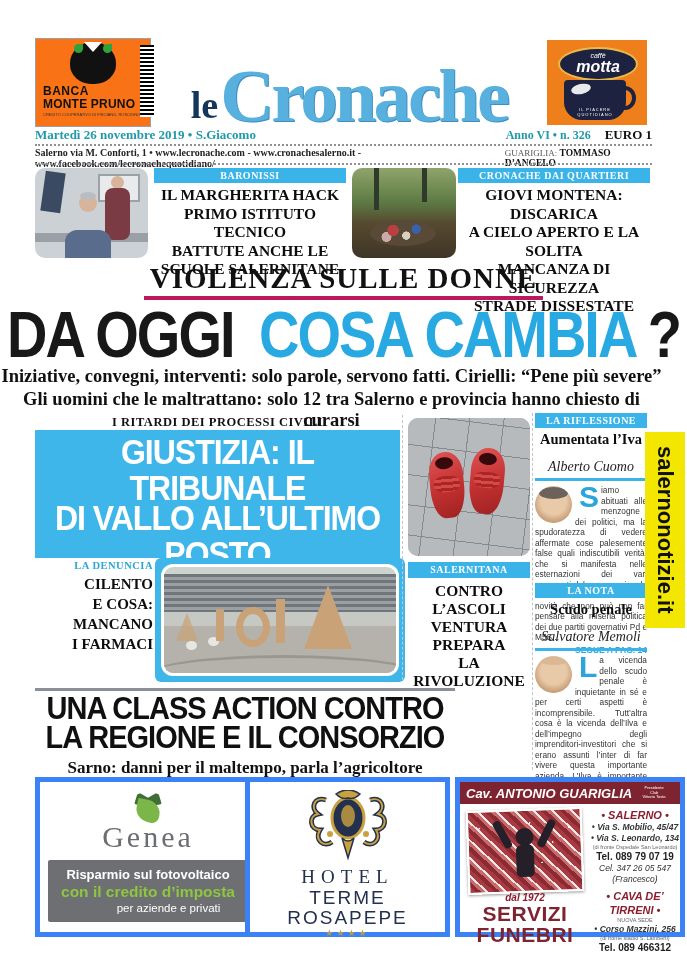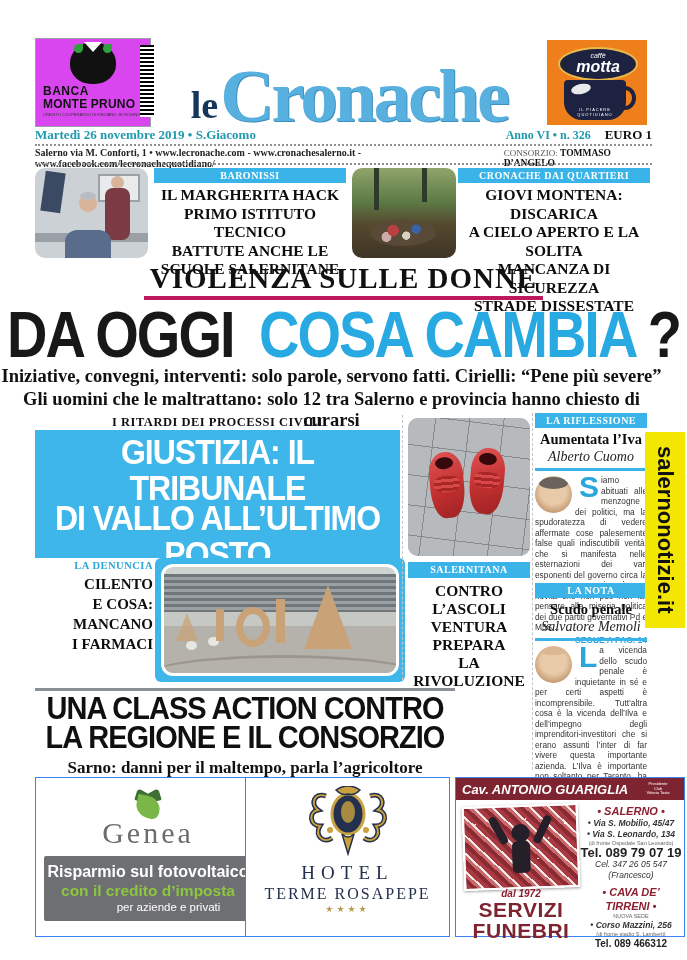--- a/index.html
+++ b/index.html
@@ -1,21 +1,21 @@
 <!DOCTYPE html>
 <html><head>
 <meta charset="utf-8">
 <style>
   html,body{margin:0;padding:0;background:#e8e8e8;}
   .page{position:relative;width:687px;height:960px;background:#ffffff;margin:0 auto;
         font-family:"Liberation Sans",sans-serif;overflow:hidden;color:#111;}
   .abs{position:absolute;}
 
   
-  .banca-box{left:35px;top:38px;width:114px;height:87px;border:1px solid #9aa0a6;background:#d946ef;text-align:center;}
+  .banca-box{left:35px;top:38px;width:114px;height:87px;border:1px solid #9aa0a6;background:#f97316;text-align:center;}
   .banca-blob{position:relative;width:46px;height:42px;background:#111;border-radius:50% 50% 46% 46%;margin:3px auto 1px;}
   .banca-blob:before{content:"";position:absolute;left:50%;top:0;transform:translateX(-50%);
       width:0;height:0;border-left:9px solid transparent;border-right:9px solid transparent;border-top:10px solid #ffffff;}
   .banca-blob:after{content:"";position:absolute;left:4px;top:2px;width:9px;height:9px;border-radius:50% 0 50% 50%;
       background:#2fa23c;box-shadow:29px 0 0 #2fa23c;}
   .banca-l1{font-weight:bold;font-size:12px;letter-spacing:.5px;text-align:left;padding-left:7px;line-height:1.05;}
   .banca-l2{font-weight:bold;font-size:12px;letter-spacing:.2px;text-align:left;padding-left:7px;line-height:1.05;}
   .banca-sub{font-size:4px;color:#333;text-align:left;padding-left:7px;margin-top:2px;white-space:nowrap;overflow:hidden;}
 
   .barcode{left:140px;top:45px;width:14px;height:72px;
@@ -117,53 +117,53 @@
       background:repeating-linear-gradient(180deg,#a82626 0 3px,#d84848 3px 6px);border-radius:40%;}
   .sal-bar{left:408px;top:562px;width:122px;height:16px;line-height:16px;}
   .sal-lines{left:404px;top:582px;width:130px;text-align:center;}
   .sl{font-family:"Liberation Serif",serif;font-weight:bold;font-size:15.5px;line-height:18px;color:#0d0d0d;}
 
   
   .op{left:535px;width:112px;text-align:center;}
   .op1{top:413px;} .op2{top:583px;}
   .op .cyan-bar{height:15px;line-height:15px;font-size:10px;}
   .op-title{font-family:"Liberation Serif",serif;font-weight:bold;font-size:14.5px;margin-top:3px;color:#0d0d0d;}
-  .op-author{font-family:"Liberation Serif",serif;font-style:italic;font-size:14px;color:#222;margin-top:1px;}
+  .op-author{font-family:"Liberation Serif",serif;font-style:italic;font-size:14px;color:#222;margin-top:11px;}
   .op-rule{height:3px;background:#3ab3e8;margin-top:3px;}
   .op-body{margin-top:4px;text-align:justify;font-size:8.3px;line-height:10.5px;color:#333;}
   .avatar{float:left;width:37px;height:37px;border-radius:50%;margin:1px 3px 1px 0;
       background:radial-gradient(circle at 50% 42%,#e8c9a8 0 45%,#c49a72 75%,#8c6a48 100%);position:relative;overflow:hidden;}
   .avatar:before{content:"";position:absolute;left:4px;top:1px;width:29px;height:12px;border-radius:50%;background:#6b625c;}
   .avatar.bald:before{background:#dcb794;height:8px;}
   .dropcap{float:left;font-weight:bold;font-size:30px;line-height:24px;color:#2aa6dc;margin:0 2px 0 4px;}
   .segue{text-align:right;color:#2aa6dc;font-weight:bold;font-size:8.5px;margin-top:2px;}
 
   .vdash{border-left:1px dashed #c2c6ca;width:0;}
   .v1{left:402px;top:415px;height:265px;}
   .v2{left:532px;top:413px;height:357px;}
 
   .yellow-banner{left:645px;top:432px;width:40px;height:196px;background:#f3e600;display:flex;align-items:center;justify-content:center;}
   .yb-text{writing-mode:vertical-rl;font-size:22px;font-weight:600;color:#111;letter-spacing:0px;white-space:nowrap;}
 
   
-  .ad{border:1px solid #3b82f6;background:#fff;box-sizing:border-box;}
+  .ad{border:5px solid #3b82f6;background:#fff;box-sizing:border-box;}
   .ad-genea{left:35px;top:777px;width:226px;height:160px;text-align:center;}
   .genea-icon{width:34px;height:30px;margin:10px auto 0;position:relative;}
   .genea-icon .leaf{position:absolute;left:5px;top:8px;width:24px;height:22px;background:#7ab648;border-radius:4% 60% 30% 60%;transform:rotate(12deg);}
   .genea-icon .roof{position:absolute;left:3px;top:0px;width:28px;height:13px;background:#3f6f35;border-radius:50% 50% 20% 20%;
       clip-path:polygon(0 100%,14% 0,50% 45%,86% 0,100% 100%);}
   .genea-name{font-family:"Liberation Serif",serif;font-size:30px;color:#6b6d70;letter-spacing:3px;line-height:30px;}
   .genea-box{margin:8px 8px 0;background:#6d6f72;border-radius:2px;padding:7px 0 8px;}
-  .genea-b1{color:#fff;font-weight:bold;font-size:16px;}
+  .genea-b1{color:#fff;font-weight:bold;font-size:13px;}
   .genea-b2{color:#8dc63f;font-weight:bold;font-size:15.5px;line-height:20px;}
   .genea-b3{color:#fff;font-size:11.5px;padding-left:41px;}
 
   .ad-rosa{left:245px;top:777px;width:205px;height:160px;text-align:center;color:#23304e;}
   .rosa-hotel{font-family:"Liberation Serif",serif;font-size:19px;letter-spacing:6px;line-height:22px;}
-  .rosa-name{font-family:Liberation Serif, serif;font-size:16px;letter-spacing:2px;line-height:20px;}
+  .rosa-name{font-family:Liberation Sans, sans-serif;font-size:19px;letter-spacing:2px;line-height:20px;}
   .rosa-stars{font-size:9px;color:#b89b4e;letter-spacing:3px;}
 
   .ad-guar{left:455px;top:777px;width:230px;height:160px;}
   .guar-head{position:absolute;left:0;top:0;width:100%;height:22px;background:#7e2430;display:flex;align-items:center;}
   .guar-title{color:#fff;font-weight:bold;font-style:italic;font-size:13px;padding-left:6px;white-space:nowrap;}
   .guar-side{margin-left:auto;margin-right:4px;color:#fff;font-size:4px;line-height:4.5px;text-align:center;width:44px;}
   .guar-photo{position:absolute;left:7px;top:27px;width:112px;height:80px;border:2px solid #fff;
       box-shadow:0 1px 3px rgba(0,0,0,.4);transform:rotate(-2deg);overflow:hidden;
       background:
         radial-gradient(circle 2px at 10% 20%,#fff 0 40%,transparent 50%),
@@ -171,21 +171,21 @@
         radial-gradient(circle 2px at 55% 15%,#fff 0 40%,transparent 50%),
         radial-gradient(circle 2px at 75% 40%,#f0e4e4 0 40%,transparent 50%),
         radial-gradient(circle 2px at 90% 22%,#fff 0 40%,transparent 50%),
         radial-gradient(circle 2px at 20% 60%,#fff 0 40%,transparent 50%),
         radial-gradient(circle 2px at 65% 65%,#efdede 0 40%,transparent 50%),
         repeating-linear-gradient(45deg,#a83a42 0 4px,#8c2a34 4px 8px,#c96a6a 8px 11px,#f3e6e6 11px 13px);}
   .guar-col{position:absolute;left:124px;top:26px;width:102px;text-align:center;line-height:1.2;}
   .g-city{color:#8c1f2f;font-weight:bold;font-style:italic;font-size:11px;line-height:14px;}
   .g-addr{color:#333;font-weight:bold;font-style:italic;font-size:8.5px;line-height:11px;}
   .g-note{color:#666;font-size:5.5px;line-height:7px;}
-  .g-tel{color:#222;font-weight:bold;font-size:13px;line-height:12px;}
+  .g-tel{color:#222;font-weight:bold;font-size:10px;line-height:12px;}
   .g-cel{color:#333;font-weight:normal;font-style:italic;font-size:8.5px;line-height:11px;}
   .guar-bottom{position:absolute;left:7px;top:110px;width:116px;text-align:center;}
   .g-since{color:#8c1f2f;font-weight:bold;font-style:italic;font-size:10px;}
   .g-serv{color:#7e2430;font-weight:bold;font-size:21px;line-height:21px;letter-spacing:.5px;}
 
   
   .cl-flag{position:absolute;left:8px;top:4px;width:20px;height:40px;background:#3a4a63;transform:rotate(8deg);}
   .cl-board{position:absolute;right:8px;top:6px;width:38px;height:24px;background:#e8eaec;border:2px solid #9aa2a8;}
   .cl-desk{position:absolute;left:0;bottom:16px;width:100%;height:9px;background:#9aa0a6;}
   .cl-p1h{position:absolute;left:44px;top:26px;width:18px;height:18px;border-radius:50%;background:#d8b49a;}
@@ -236,21 +236,21 @@
     <span class="date-left">Martedì 26 novembre 2019  •  S.Giacomo</span>
     <span class="date-right">
       <span class="issue">Anno VI • n. 326</span>
       <span class="price">EURO 1</span>
     </span>
   </div>
   <div class="abs dots" style="top:144px;"></div>
   <div class="abs info-row">
     <span class="info-left">Salerno via M. Conforti, 1   •   www.lecronache.com  -  www.cronachesalerno.it - www.facebook.com/lecronachequotidiano/</span>
     <span class="info-right">
-      <span>CONSORZIO:</span>
+      <span>GUARIGLIA:</span>
       <b>TOMMASO D’ANGELO</b>
     </span>
   </div>
   <div class="abs dots" style="top:163px;"></div>
 
   <div class="abs photo ph-classroom">
     <div class="cl-flag"></div>
     <div class="cl-board"></div>
     <div class="cl-desk"></div>
     <div class="cl-p2h"></div>

